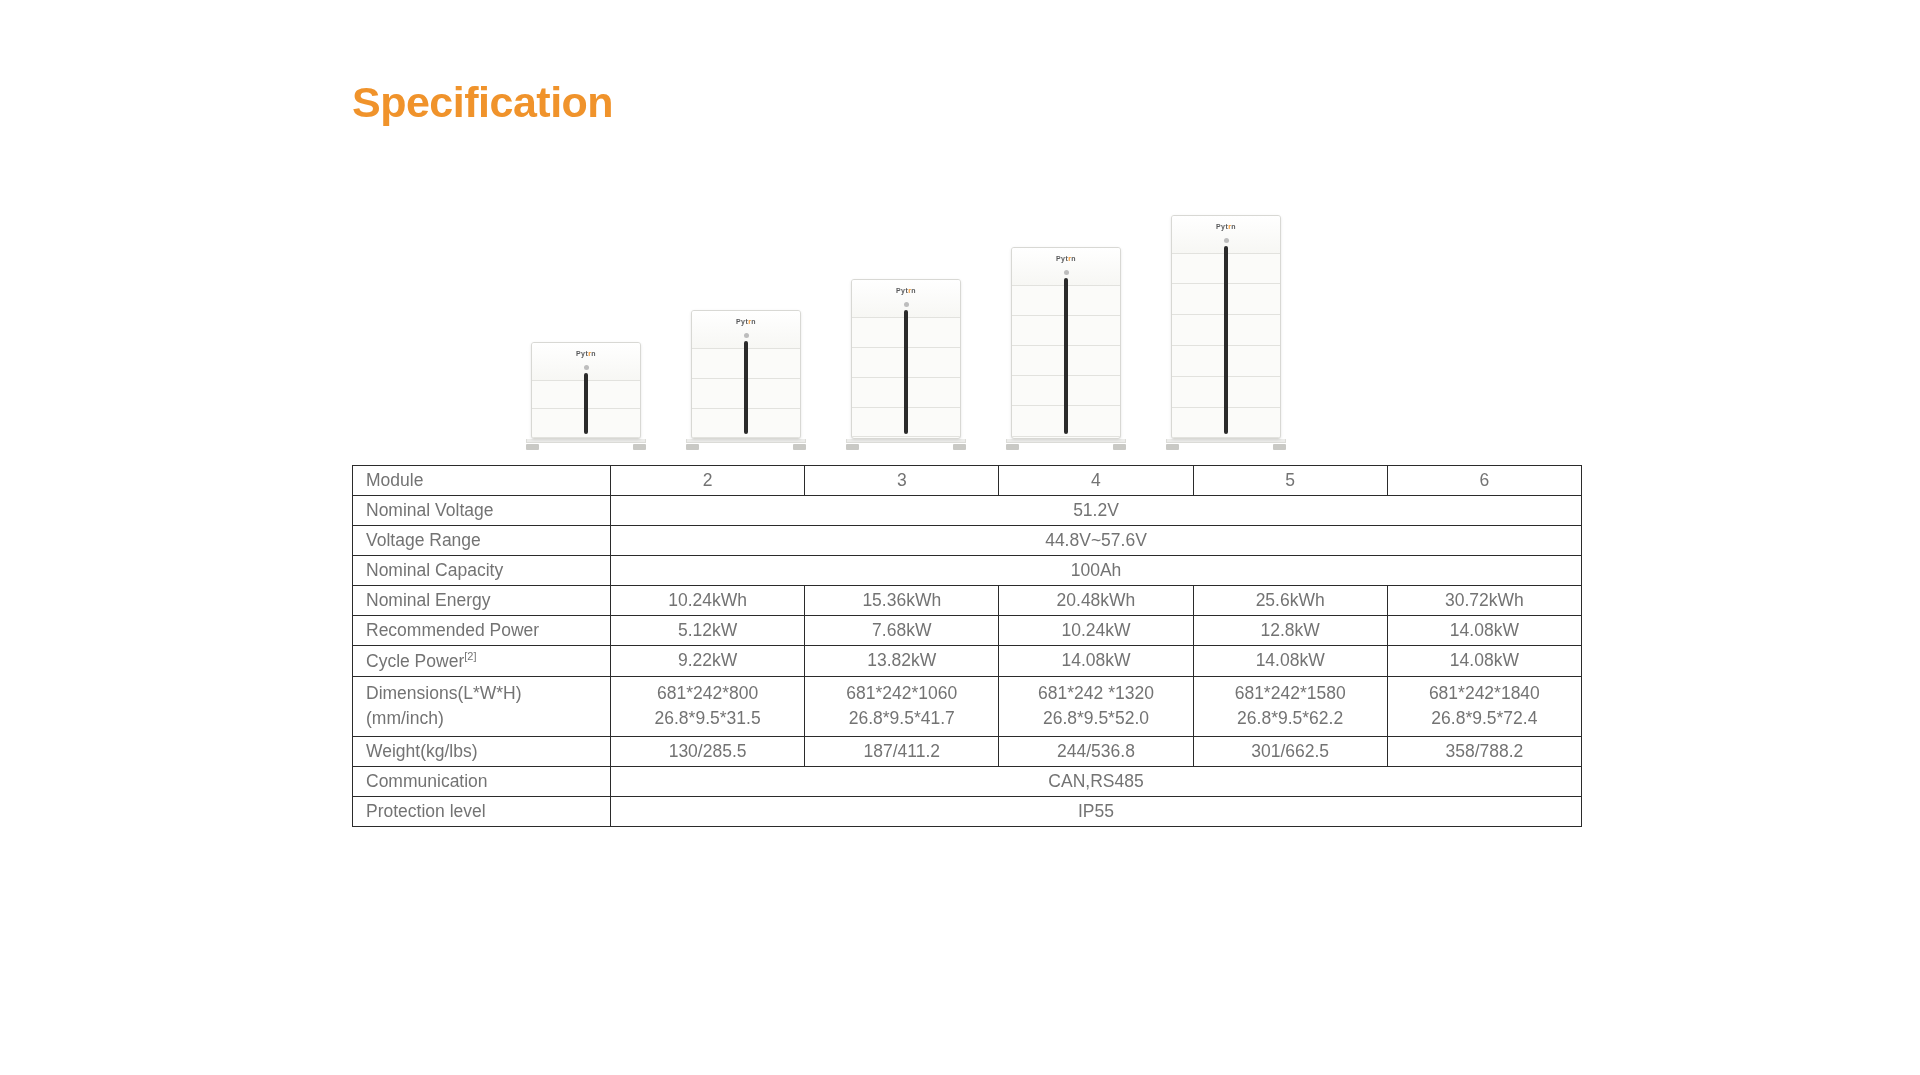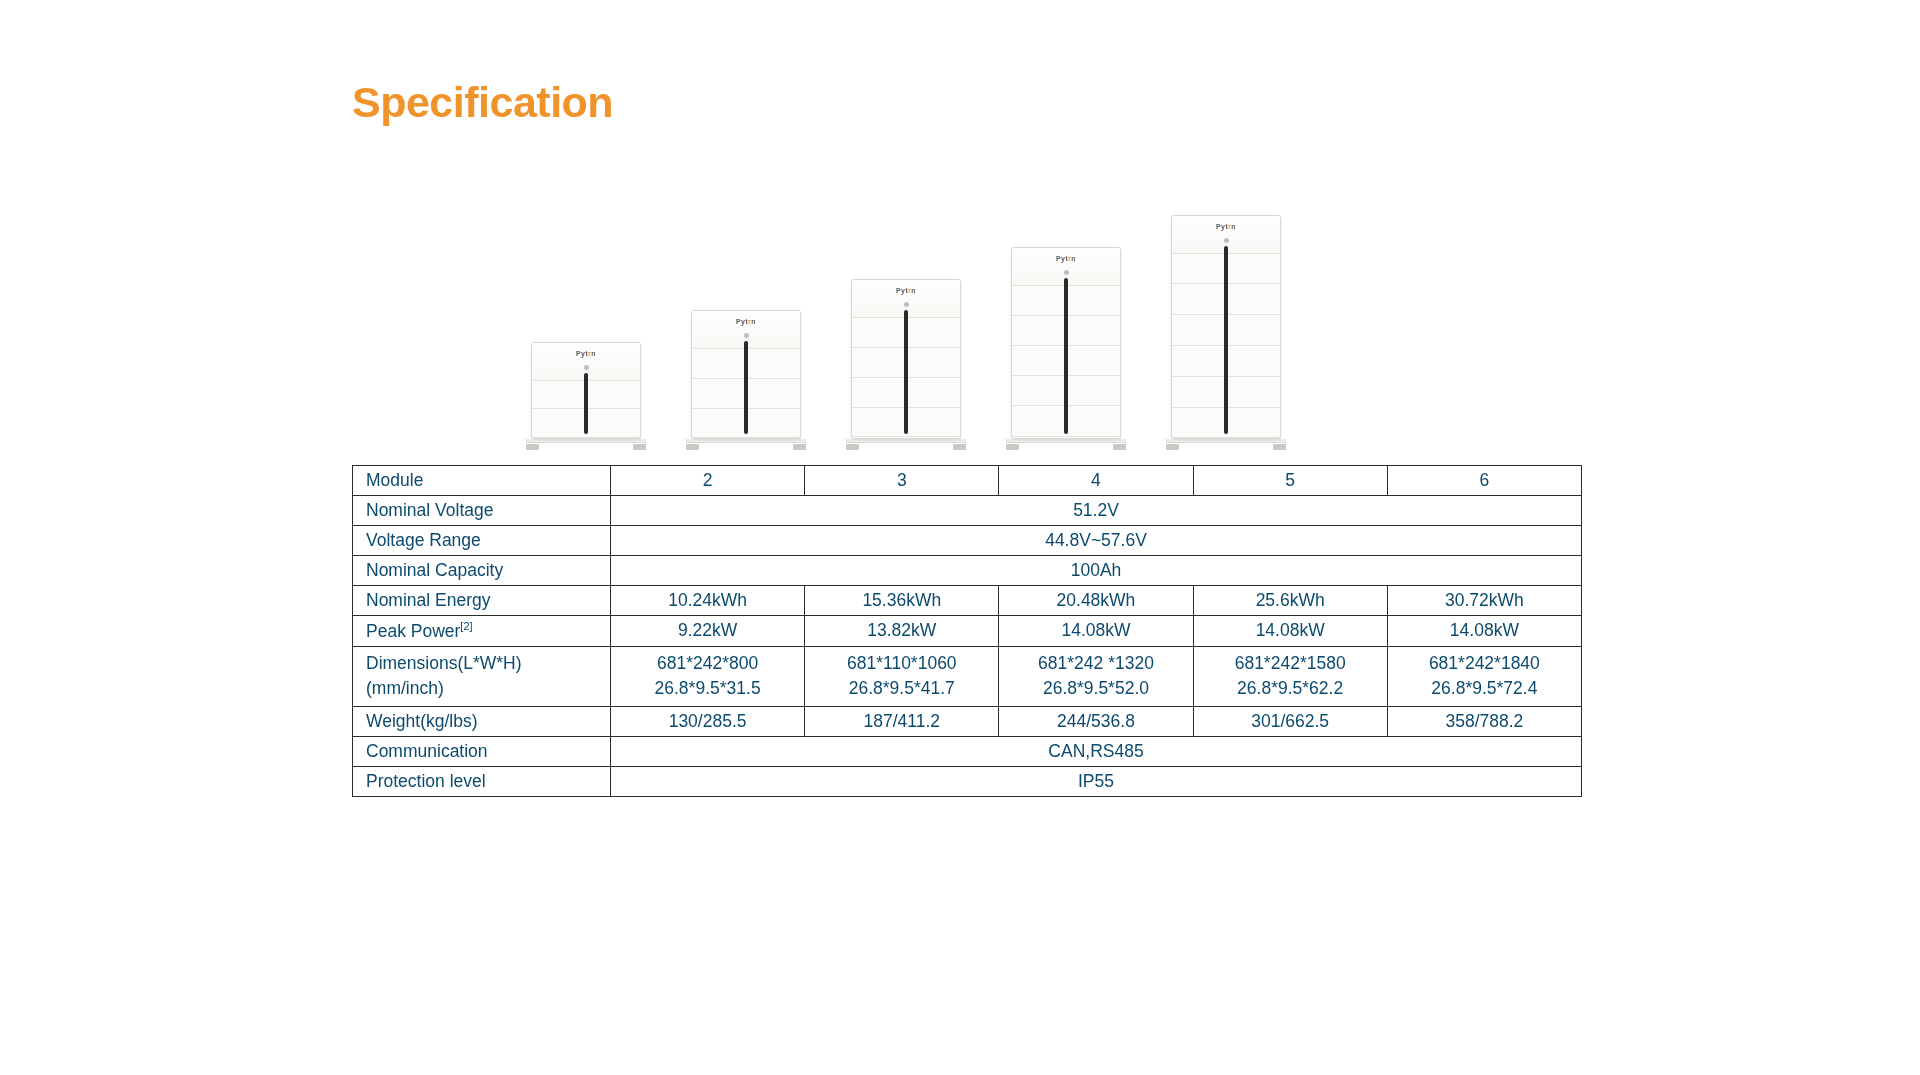--- a/index.html
+++ b/index.html
@@ -133,21 +133,21 @@
     border-collapse: collapse;
     table-layout: fixed;
     font-size: 17.5px;
   }
   table.spec td {
     border: 1px solid #2b2b2b;
     padding: 4px 6px;
     text-align: center;
     height: 29px;
     box-sizing: border-box;
-    color: #0c4a6e;
+    color: #737373;
   }
   table.spec td.label {
     text-align: left;
     padding-left: 13px;
     width: 258px;
   }
   table.spec td.tall {
     height: 58px;
     line-height: 1.45;
   }
@@ -277,42 +277,50 @@
 
       <tr>
         <td class="label">Nominal Energy</td>
         <td>10.24kWh</td>
         <td>15.36kWh</td>
         <td>20.48kWh</td>
         <td>25.6kWh</td>
         <td>30.72kWh</td>
       </tr>
 
-
-
-      <tr>
-        <td class="label"><span>Peak Power</span><sup>[2]</sup></td>
+      <tr>
+        <td class="label">Recommended Power</td>
+        <td>5.12kW</td>
+        <td>7.68kW</td>
+        <td>10.24kW</td>
+        <td>12.8kW</td>
+        <td>14.08kW</td>
+      </tr>
+
+
+      <tr>
+        <td class="label"><span>Cycle Power</span><sup>[2]</sup></td>
         <td>9.22kW</td>
         <td>13.82kW</td>
         <td>14.08kW</td>
         <td>14.08kW</td>
         <td>14.08kW</td>
       </tr>
 
       <tr>
         <td class="label tall">
           <span class="dim-line">Dimensions(L*W*H)</span>
           <span class="dim-line">(mm/inch)</span>
         </td>
         <td class="tall">
           <span class="dim-line">681*242*800</span>
           <span class="dim-line">26.8*9.5*31.5</span>
         </td>
         <td class="tall">
-          <span class="dim-line">681*110*1060</span>
+          <span class="dim-line">681*242*1060</span>
           <span class="dim-line">26.8*9.5*41.7</span>
         </td>
         <td class="tall">
           <span class="dim-line">681*242 *1320</span>
           <span class="dim-line">26.8*9.5*52.0</span>
         </td>
         <td class="tall">
           <span class="dim-line">681*242*1580</span>
           <span class="dim-line">26.8*9.5*62.2</span>
         </td>

